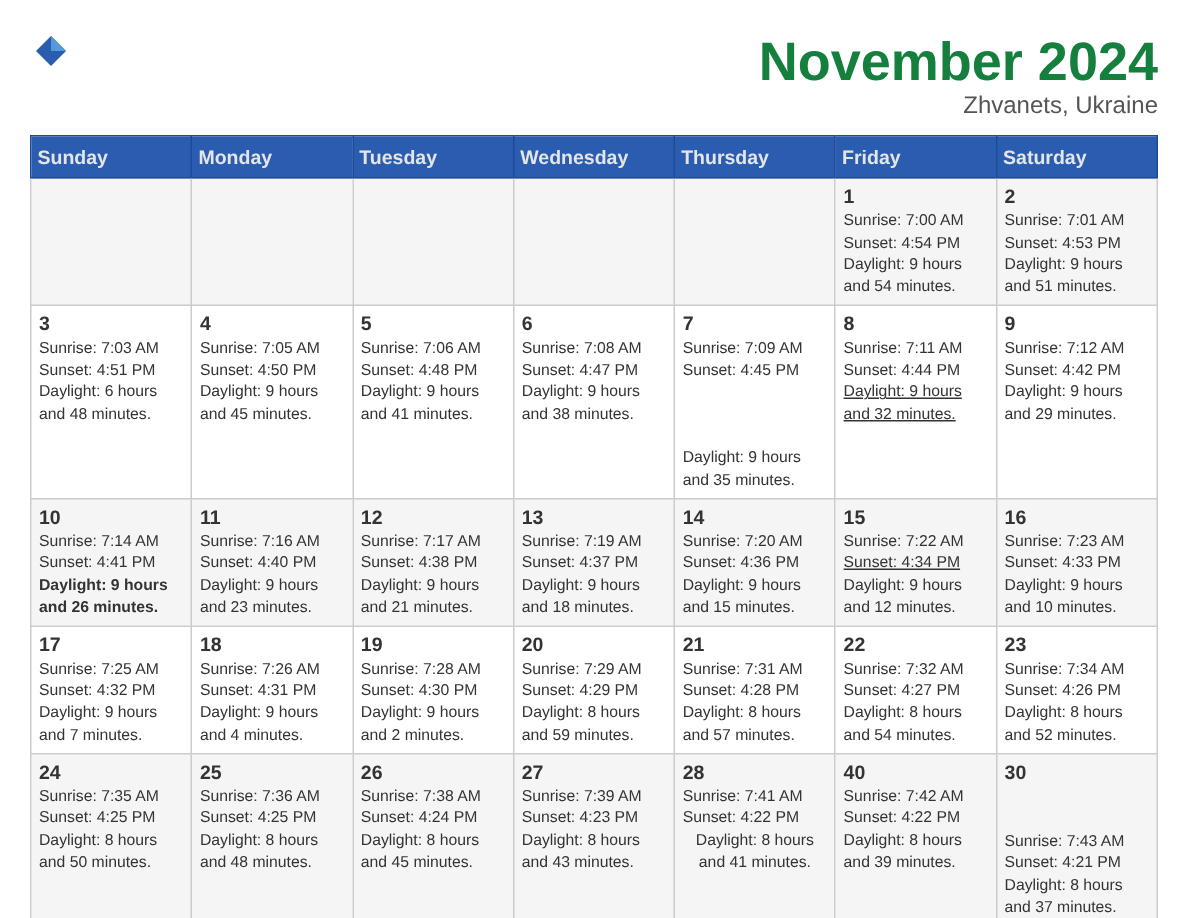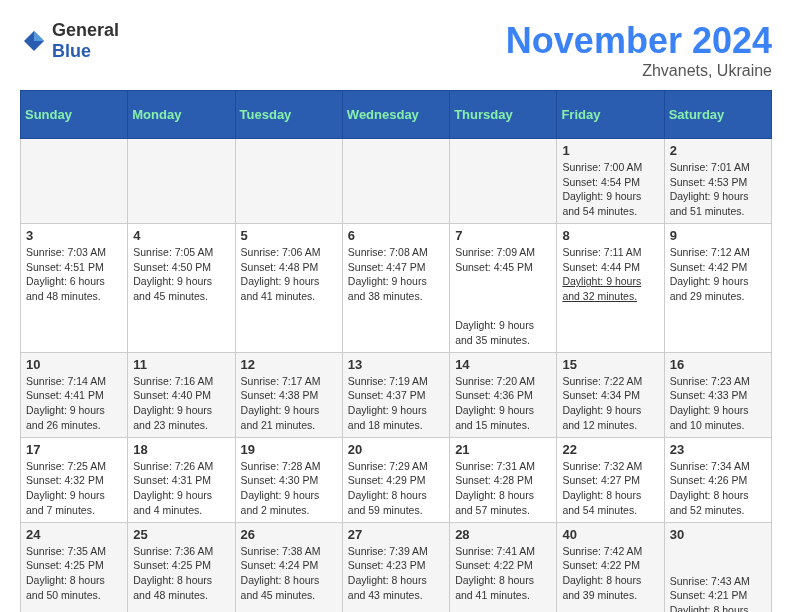--- a/index.html
+++ b/index.html
@@ -21,34 +21,34 @@
       align-items: center;
       gap: 4px;
     }
     .logo-text-general { font-size: 18px; font-weight: bold; color: #333; }
     .logo-text-blue { font-size: 18px; font-weight: bold; color: #2a5db0; }
     .logo-icon {
       width: 28px;
       height: 28px;
     }
     .title-section { text-align: right; }
-    .month-title { font-size: 36px; font-weight: bold; color: #3b82f6; }
+    .month-title { font-size: 36px; font-weight: bold; color: #15803d; }
     .location { font-size: 16px; color: #555; }
 
     table {
       width: 100%;
       border-collapse: collapse;
       table-layout: fixed;
     }
     thead tr th {
       background: #2a5db0;
-      color: #86efac;
+      color: #e5e5e5;
       font-size: 13px;
       font-weight: bold;
-      padding: 16px 4px;
+      padding: 6px 4px;
       text-align: left;
       border: 1px solid #1e4a9a;
     }
     tbody tr td {
       vertical-align: top;
       border: 1px solid #ccc;
       padding: 4px 5px;
       font-size: 10.5px;
       color: #333;
       height: 85px;
@@ -71,24 +71,20 @@
   </style>
 </head>
 <body>
 
 <div class="header">
   <div class="logo">
     <svg class="logo-icon" viewBox="0 0 28 28">
       <polygon points="14,4 24,14 14,24 4,14" fill="#2a5db0"></polygon>
       <polygon points="14,4 24,14 14,14" fill="#5599dd"></polygon>
     </svg>
-    <div>
-      <span class="logo-text-general">General</span><br>
-      <span class="logo-text-blue">Blue</span>
-    </div>
   </div>
   <div class="title-section">
     <div class="month-title">November 2024</div>
     <div class="location">Zhvanets, Ukraine</div>
   </div>
 </div>
 
 <table>
   <thead>
     <tr>
@@ -163,21 +159,21 @@
           <span style="display: block; line-height: 1.4;">Sunrise: 7:12 AM</span>
           <span style="display: block; line-height: 1.4;">Sunset: 4:42 PM</span>
           <span style="display: block; line-height: 1.4;">Daylight: 9 hours and 29 minutes.</span>
         </td>
       </tr>
       <tr>
         <td>
           <span class="day-number">10</span>
           <span style="display: block; line-height: 1.4;">Sunrise: 7:14 AM</span>
           <span style="display: block; line-height: 1.4;">Sunset: 4:41 PM</span>
-          <span style="display: block; line-height: 1.4;">Daylight: 9 hours and 26 minutes.</span>
+          <span style="display: block; line-height: 1.4; font-weight: bold;">Daylight: 9 hours and 26 minutes.</span>
         </td>
         <td>
           <span class="day-number">11</span>
           <span style="display: block; line-height: 1.4;">Sunrise: 7:16 AM</span>
           <span style="display: block; line-height: 1.4;">Sunset: 4:40 PM</span>
           <span style="display: block; line-height: 1.4;">Daylight: 9 hours and 23 minutes.</span>
         </td>
         <td>
           <span class="day-number">12</span>
           <span style="display: block; line-height: 1.4;">Sunrise: 7:17 AM</span>
@@ -192,21 +188,21 @@
         </td>
         <td>
           <span class="day-number">14</span>
           <span style="display: block; line-height: 1.4;">Sunrise: 7:20 AM</span>
           <span style="display: block; line-height: 1.4;">Sunset: 4:36 PM</span>
           <span style="display: block; line-height: 1.4;">Daylight: 9 hours and 15 minutes.</span>
         </td>
         <td>
           <span class="day-number">15</span>
           <span style="display: block; line-height: 1.4;">Sunrise: 7:22 AM</span>
-          <span style="display: block; line-height: 1.4;">Sunset: 4:34 PM</span>
+          <span style="display: block; line-height: 1.4; text-decoration: underline;">Sunset: 4:34 PM</span>
           <span style="display: block; line-height: 1.4;">Daylight: 9 hours and 12 minutes.</span>
         </td>
         <td>
           <span class="day-number">16</span>
           <span style="display: block; line-height: 1.4;">Sunrise: 7:23 AM</span>
           <span style="display: block; line-height: 1.4;">Sunset: 4:33 PM</span>
           <span style="display: block; line-height: 1.4;">Daylight: 9 hours and 10 minutes.</span>
         </td>
       </tr>
       <tr>
@@ -275,21 +271,21 @@
         <td>
           <span class="day-number">27</span>
           <span style="display: block; line-height: 1.4;">Sunrise: 7:39 AM</span>
           <span style="display: block; line-height: 1.4;">Sunset: 4:23 PM</span>
           <span style="display: block; line-height: 1.4;">Daylight: 8 hours and 43 minutes.</span>
         </td>
         <td>
           <span class="day-number">28</span>
           <span style="display: block; line-height: 1.4;">Sunrise: 7:41 AM</span>
           <span style="display: block; line-height: 1.4;">Sunset: 4:22 PM</span>
-          <span style="display: block; line-height: 1.4;">Daylight: 8 hours and 41 minutes.</span>
+          <span style="display: block; line-height: 1.4; text-align: center;">Daylight: 8 hours and 41 minutes.</span>
         </td>
         <td>
           <span class="day-number">40</span>
           <span style="display: block; line-height: 1.4;">Sunrise: 7:42 AM</span>
           <span style="display: block; line-height: 1.4;">Sunset: 4:22 PM</span>
           <span style="display: block; line-height: 1.4;">Daylight: 8 hours and 39 minutes.</span>
         </td>
         <td>
           <span class="day-number">30</span>
           <span style="display: block; line-height: 1.4; margin-top: 32px;">Sunrise: 7:43 AM</span>

